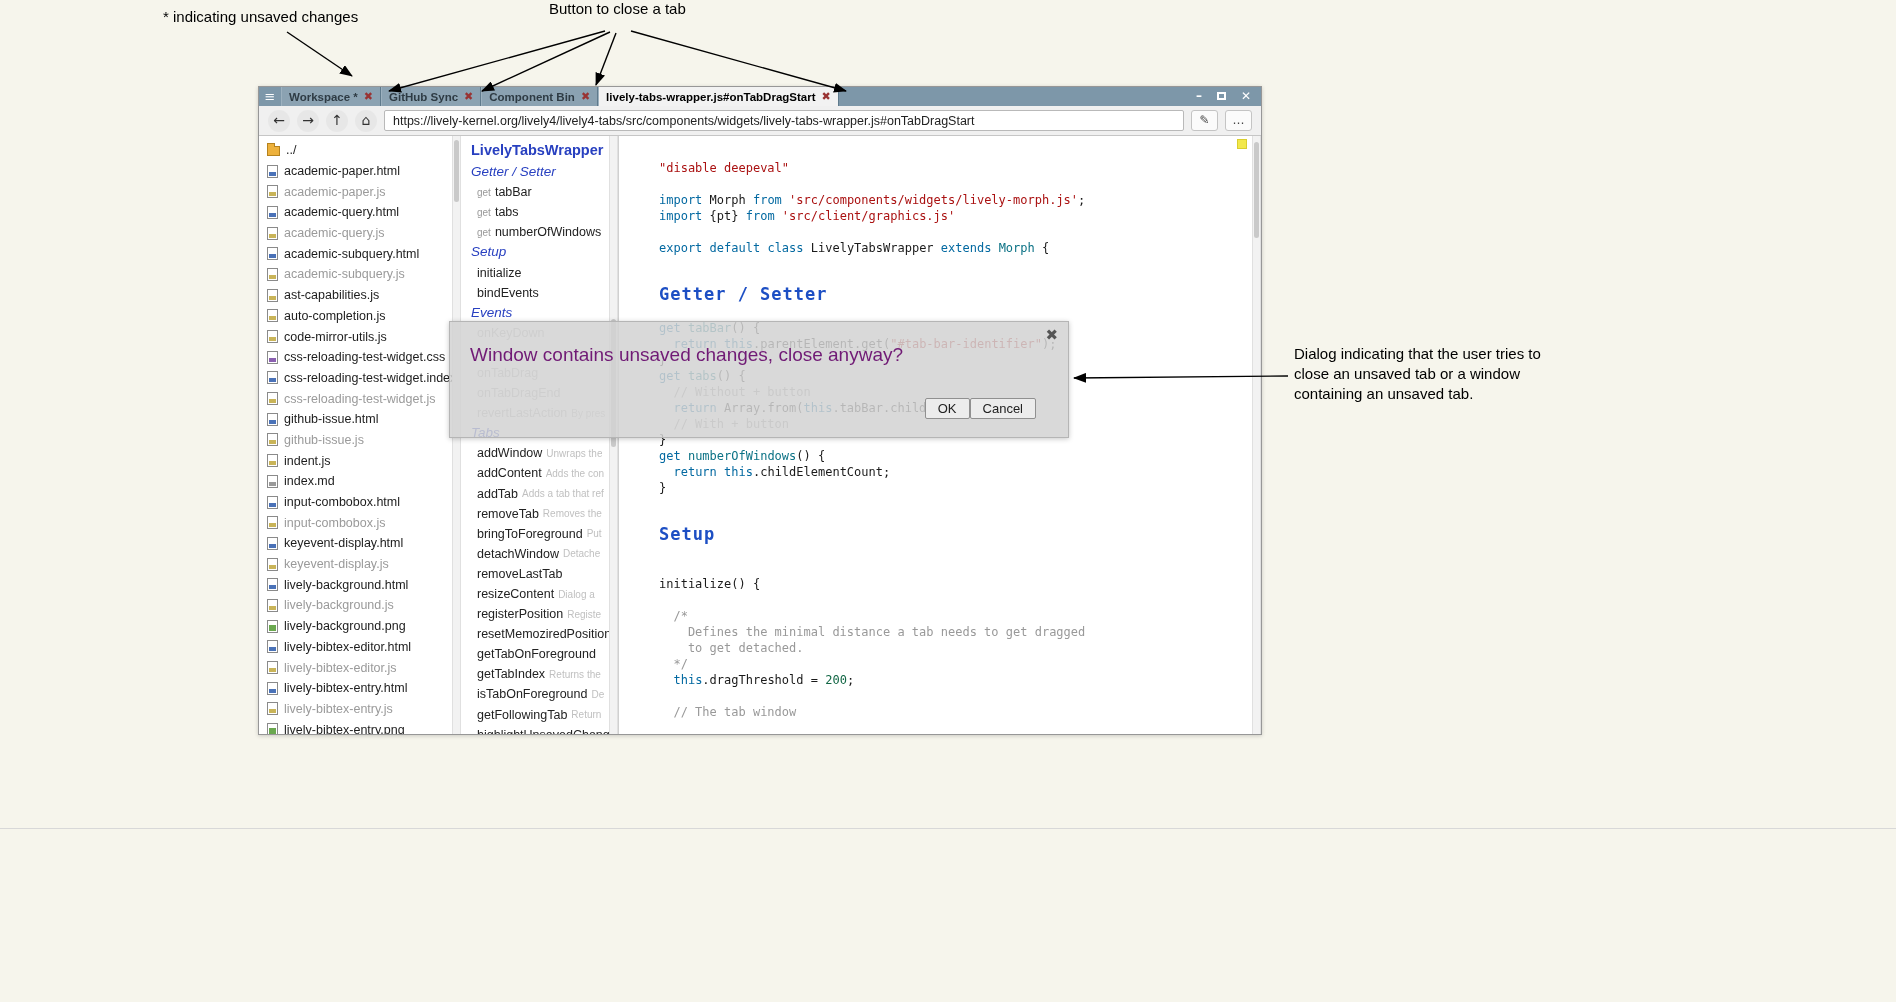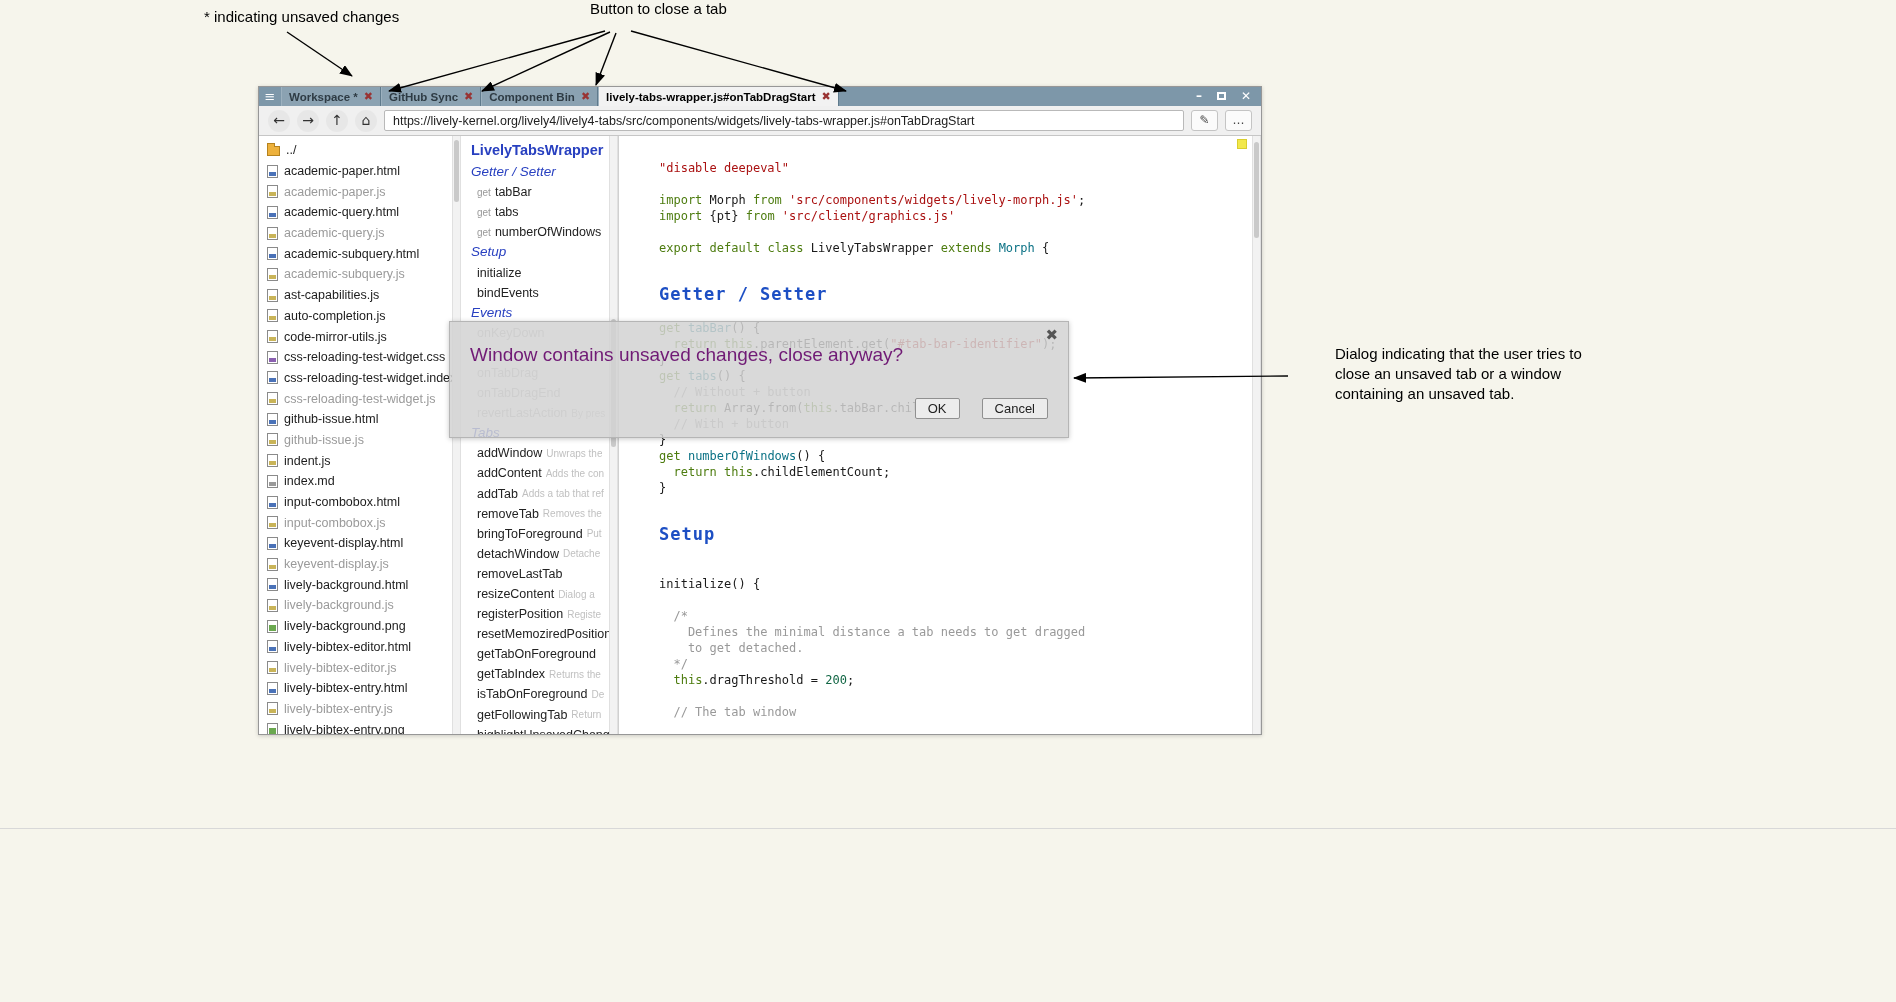--- a/index.html
+++ b/index.html
@@ -5,21 +5,21 @@
   * { box-sizing: border-box; margin: 0; padding: 0; }
   html, body { width: 1896px; height: 1002px; }
   body {
     position: relative;
     background: #f6f5ec;
     font-family: "Liberation Sans", sans-serif;
     overflow: hidden;
   }
 
   
-  .ann { position: absolute; font-size: 15px; color: #000; z-index: 15; margin-left: 41px; }
+  .ann { position: absolute; font-size: 15px; color: #000; z-index: 15; }
   .ann-unsaved { left: 163px; top: 8px; }
   .ann-close  { left: 549px; top: 0; }
   .ann-dialog { left: 1294px; top: 344px; width: 264px; line-height: 20px; }
   .arrows { position: absolute; left: 0; top: 0; z-index: 20; pointer-events: none; }
   .arrows line { stroke: #000; stroke-width: 1.4; }
 
   
   .window {
     position: absolute; left: 258px; top: 86px; width: 1004px; height: 649px;
     background: #fff; border: 1px solid #979797; box-shadow: 0 1px 4px rgba(0,0,0,.18);
@@ -95,38 +95,38 @@
   .outline-scroll .thumb { top: 183px; height: 128px; }
 
   
   .codepanel { flex: 1; position: relative; border-left: 1px solid #d0d0d0; overflow: hidden;
                font-family: "DejaVu Sans Mono", monospace; font-size: 12px; }
   .code-inner { padding: 24px 24px 0 40px; line-height: 16px; }
   .code-line { height: 16px; white-space: pre; }
   .code-heading { margin: 14px 0 18px; font-size: 17px; font-weight: bold; color: #1d4fc4;
                   letter-spacing: 1px; white-space: pre; }
   .t-s { color: #aa1111; }
-  .t-k { color: #4d7c0f; }
+  .t-k { color: #0369a1; }
   .t-c { color: #999999; }
   .t-d { color: #1a1a1a; }
   .t-f { color: #0b7285; }
   .t-n { color: #116644; }
   .code-scroll { position: absolute; right: 0; top: 0; bottom: 0; }
   .code-scroll .thumb { top: 6px; height: 96px; }
   .marker { position: absolute; top: 3px; right: 14px; width: 10px; height: 10px;
             background: #f2e84b; border: 1px solid #d9ce2e; }
 
   
   .dialog { position: absolute; left: 190px; top: 234px; width: 620px; height: 117px;
             background: rgba(210,210,210,0.85); border: 1px solid #b5b5b5;
             box-shadow: 0 1px 5px rgba(0,0,0,.22); z-index: 5; }
   .dialog-close { position: absolute; top: 4px; right: 10px; font-size: 15px; font-weight: bold;
                   color: #555; font-family: "DejaVu Sans", sans-serif; cursor: default; }
   .dialog-msg { position: absolute; left: 20px; top: 22px; font-size: 19px; color: #701a75; }
-  .dialog-buttons { position: absolute; right: 20px; top: 76px; display: flex; gap: 22px; }
+  .dialog-buttons { position: absolute; right: 32px; top: 76px; display: flex; }
   .dlg-btn { border: 1px solid #909090; background: #ececec; color: #222; font-size: 13px;
              padding: 2px 12px; border-radius: 2px; font-family: "Liberation Sans", sans-serif; }
 
   .bottom-rule { position: absolute; left: 0; right: 0; top: 828px; border-top: 1px solid #d8d8d8; }
 </style>
 </head>
 <body>
 
 <svg class="arrows" width="1896" height="1002">
   <defs>

